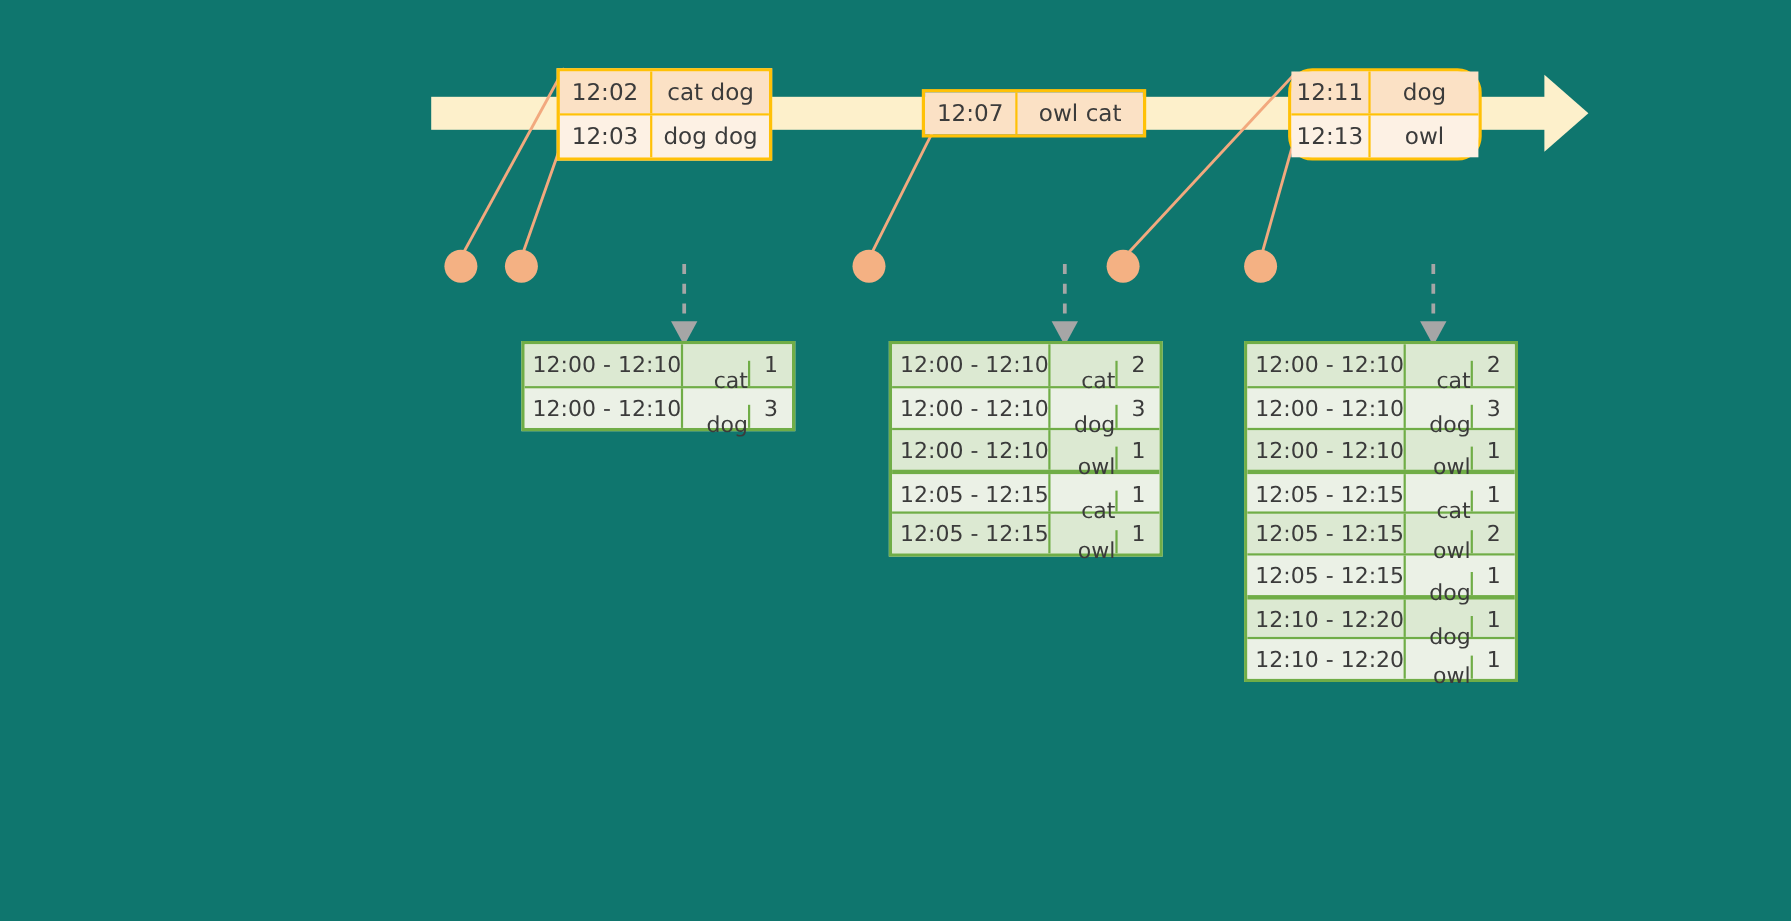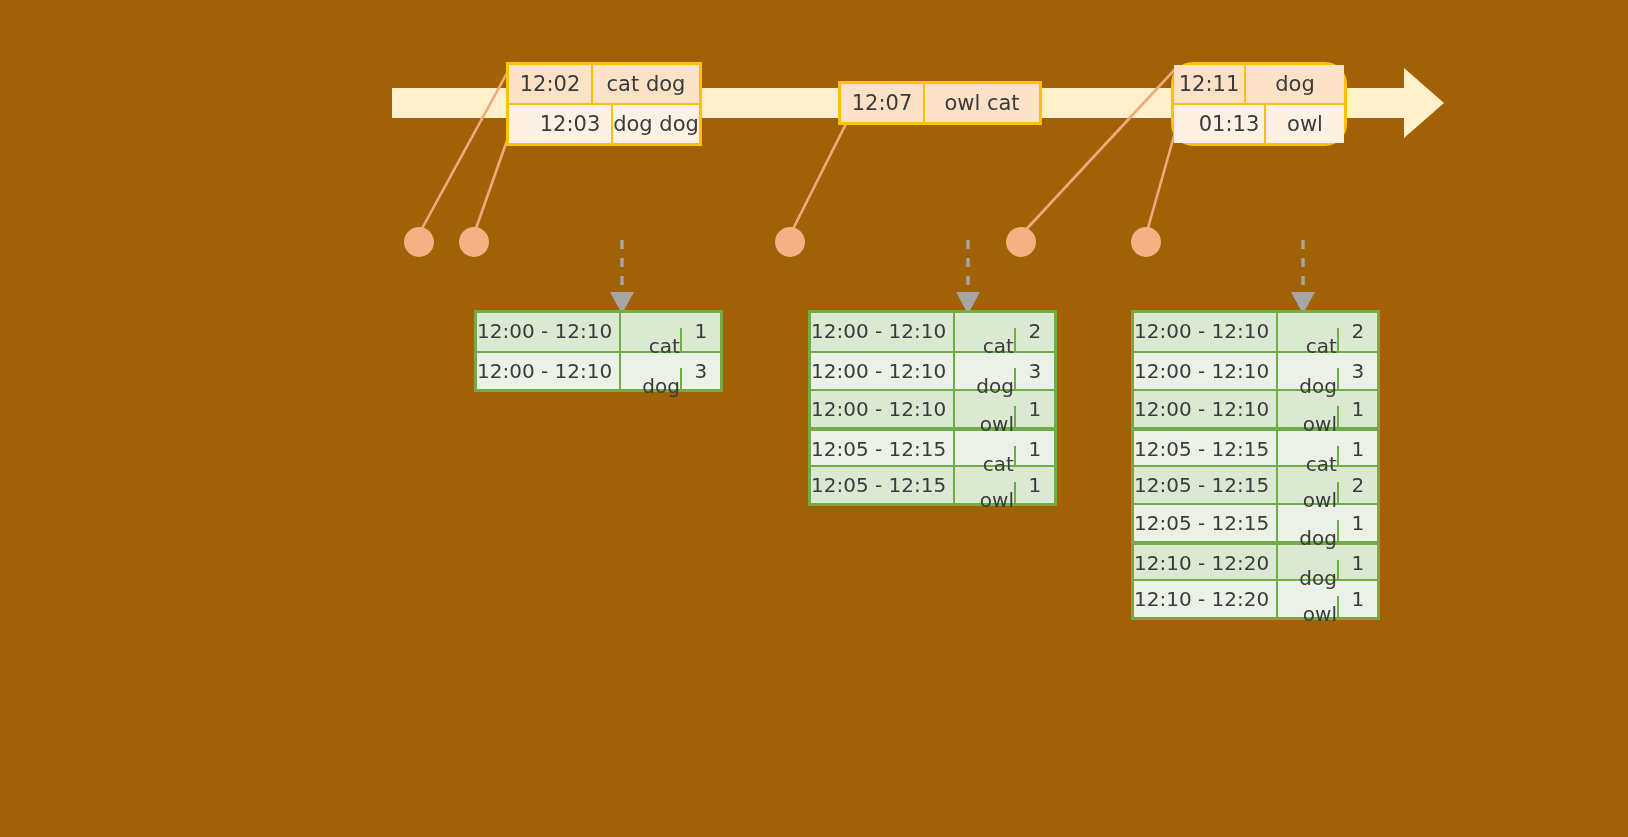--- a/index.html
+++ b/index.html
@@ -7,21 +7,21 @@
     padding: 0;
     background: #000000;
   }
   body {
     font-family: "DejaVu Sans", sans-serif;
   }
   #canvas {
     position: relative;
     width: 1628px;
     height: 837px;
-    background: #a16207;
+    background: #0f766e;
     overflow: hidden;
   }
   
   .timeline-bar {
     position: absolute;
     left: 392px;
     top: 88px;
     width: 1020px;
     height: 30px;
     background: #fdf0cb;
@@ -42,21 +42,20 @@
     border: 3px solid #ffc107;
     box-sizing: border-box;
     background: #fde8cd;
   }
   .evt-row {
     display: flex;
     box-sizing: border-box;
   }
   .evt-row + .evt-row {
     border-top: 2px solid #ffc107;
-    padding-left: 20px;
   }
   .evt-row.shade-a { background: #fbe1c5; }
   .evt-row.shade-b { background: #fdf1e4; }
   .evt-time {
     width: 88px;
     text-align: center;
     font-size: 21px;
     color: #3b3b3b;
     line-height: 38px;
     border-right: 2px solid #ffc107;
@@ -110,21 +109,21 @@
   .res-row {
     display: flex;
     height: 38px;
     box-sizing: border-box;
   }
   .res-row.shade-a { background: #dce9d2; }
   .res-row.shade-b { background: #ebf1e6; }
   .res-row + .res-row { border-top: 2px solid #70ad47; }
   .res-row.group-edge { border-top: 4px solid #70ad47; }
   .res-win {
-    text-align: left;
+    text-align: right;
     font-size: 20px;
     color: #3b3b3b;
     line-height: 36px;
     border-right: 2px solid #70ad47;
     box-sizing: border-box;
   }
   .res-key {
     text-align: right;
     font-size: 20px;
     color: #3b3b3b;
@@ -206,21 +205,21 @@
       <div class="evt-words">owl cat</div>
     </div>
   </div>
 
   <div class="evt-group" id="evt3">
     <div class="evt-row shade-a">
       <div class="evt-time">12:11</div>
       <div class="evt-words">dog</div>
     </div>
     <div class="evt-row shade-b">
-      <div class="evt-time">01:13</div>
+      <div class="evt-time">12:13</div>
       <div class="evt-words">owl</div>
     </div>
   </div>
 
   <div class="res-table" id="tbl1">
       <div class="res-row shade-a">
         <div class="res-win">12:00 - 12:10</div>
         <div class="res-key">cat</div>
         <div class="res-cnt">1</div>
       </div>

